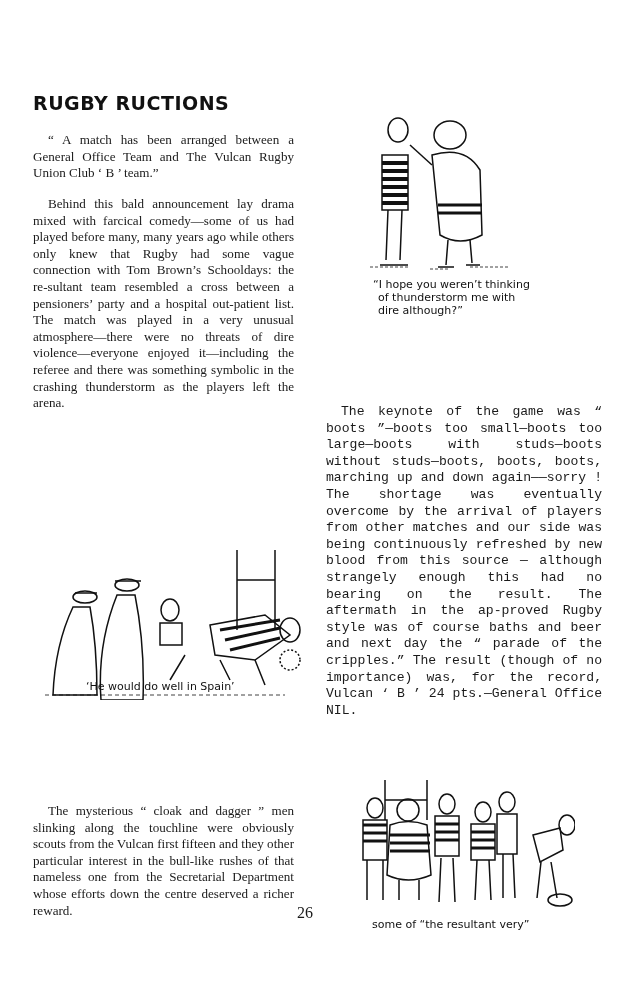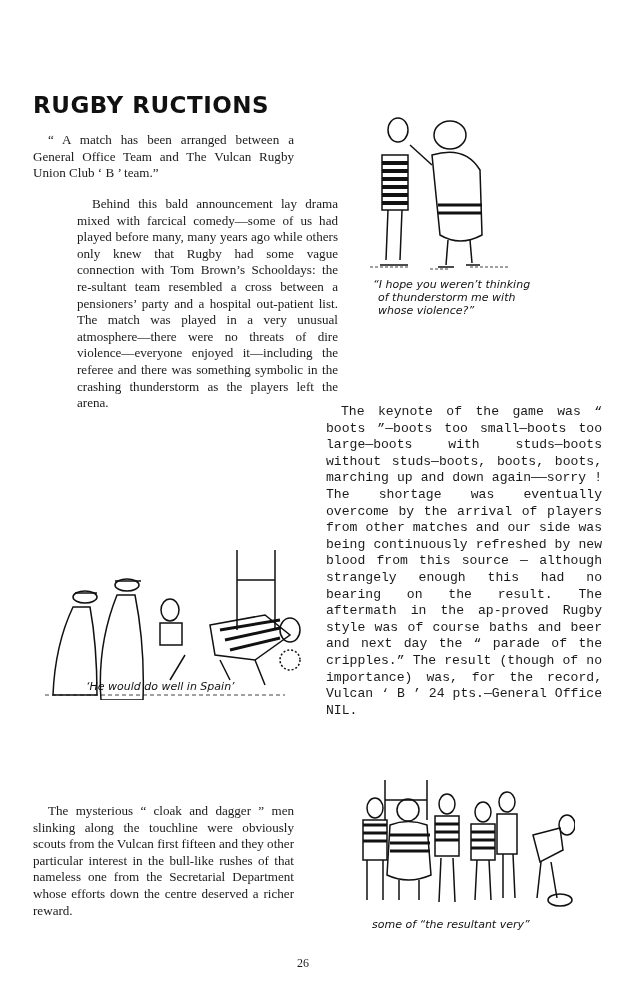--- a/index.html
+++ b/index.html
@@ -3,34 +3,34 @@
 <meta charset="utf-8">
 <style>
   html, body { margin: 0; padding: 0; }
   body {
     width: 628px; height: 991px; background: #ffffff; position: relative; overflow: hidden;
     font-family: "Liberation Serif", "DejaVu Serif", serif; color: #1a1a1a;
   }
   .page-title {
     position: absolute; left: 33px; top: 92px;
     font-family: "DejaVu Sans", "Liberation Sans", sans-serif; font-weight: bold;
-    font-size: 23px; letter-spacing: 0.5px; color: #111;
+    font-size: 19px; letter-spacing: 0.5px; color: #111;
   }
   .col { position: absolute; font-size: 13.1px; line-height: 16.6px; text-align: justify; }
   .col p { margin: 0; text-indent: 15px; }
   .lead { position: absolute; left: 33px; top: 132px; width: 261px; font-weight: normal; font-size: 13.1px; line-height: 16.6px; text-align: justify; }
   .lead p { margin: 0; text-indent: 15px; }
-  .c1 { left: 33px; top: 196px; width: 261px; margin-left: 44px; }
+  .c1 { left: 33px; top: 196px; width: 261px; }
   .c2 { left: 326px; top: 404px; width: 276px; font-family: Liberation Mono, monospace; }
   .c3 { left: 33px; top: 803px; width: 261px; }
-  .page-number { position: absolute; left: 297px; top: 956px; font-size: 12px; }
+  .page-number { position: absolute; left: 297px; top: 904px; font-size: 16px; }
 
   .cartoon { position: absolute; }
   .caption {
-    position: absolute; font-family: "DejaVu Sans", sans-serif; font-style: italic;
+    position: absolute; font-family: "DejaVu Sans", sans-serif; 
     font-size: 11px; color: #111; white-space: nowrap;
   }
   svg { display: block; }
 </style>
 </head>
 <body>
 
 <div class="page-title">RUGBY RUCTIONS</div>
 
 <div class="lead">
@@ -65,21 +65,21 @@
       <path d="M78 125 L76 150 M100 125 L102 148"></path>
       <path d="M68 152 h16 M96 150 h14"></path>
       <path d="M62 50 L40 30"></path>
       <path d="M0 152 h40 M60 154 h20 M100 152 h40" stroke-width="0.8" stroke-dasharray="3 2"></path>
     </g>
   </svg>
 </div>
 <div class="caption" style="left:373px; top:278px; line-height:13px;">
   <div>“I hope you weren’t thinking</div>
   <div style="padding-left:5px">of thunderstorm me with</div>
-  <div style="padding-left:5px">whose violence?”</div>
+  <div style="padding-left:5px">dire although?”</div>
 </div>
 
 <div class="cartoon" style="left:35px; top:545px;">
   <svg width="270" height="155" viewBox="0 0 270 155">
     <g fill="none" stroke="#111" stroke-width="1.5">
       <path d="M202 5 V85 M240 5 V85 M202 35 H240"></path>
       <ellipse cx="50" cy="52" rx="12" ry="6"></ellipse>
         <path d="M40 48 h22"></path>
       <path d="M38 62 Q20 100 18 150 L62 150 Q62 100 55 62 Z"></path>
       <ellipse cx="92" cy="40" rx="12" ry="6"></ellipse>

